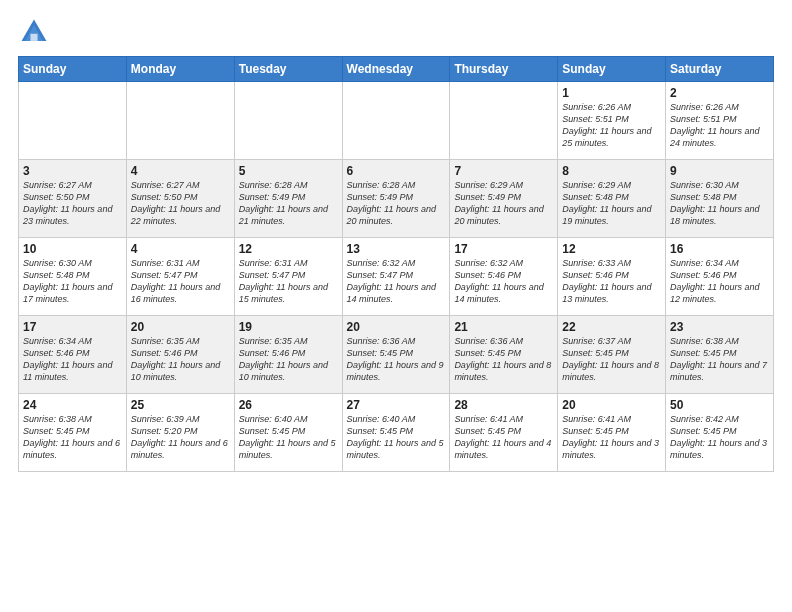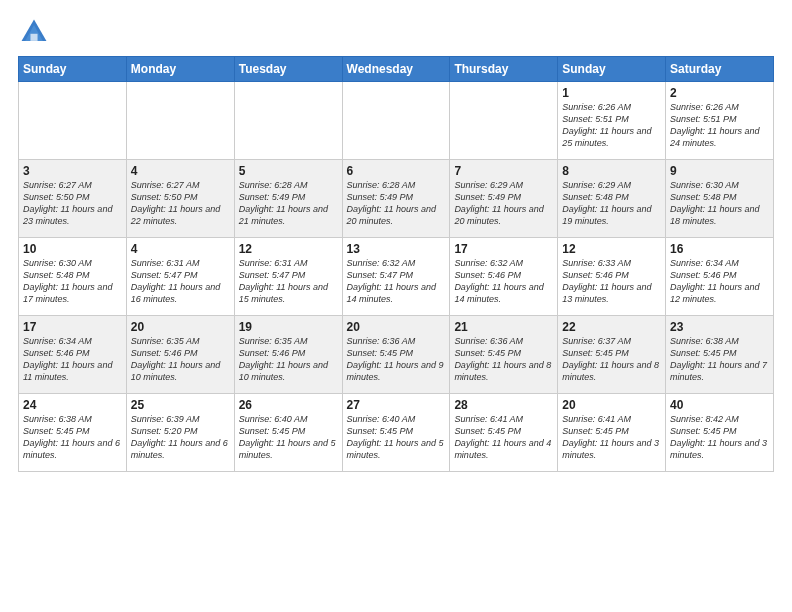--- a/index.html
+++ b/index.html
@@ -348,21 +348,21 @@
 and 4 minutes.</div>
           </td>
           <td>
             <span class="day-num">20</span>
             <div class="day-info">Sunrise: 6:41 AM
 Sunset: 5:45 PM
 Daylight: 11 hours
 and 3 minutes.</div>
           </td>
           <td>
-            <span class="day-num">40</span>
+            <span class="day-num">50</span>
             <div class="day-info">Sunrise: 8:42 AM
 Sunset: 5:45 PM
 Daylight: 11 hours
 and 3 minutes.</div>
           </td>
         </tr>
       </tbody>
   </table>
 </div>
 

